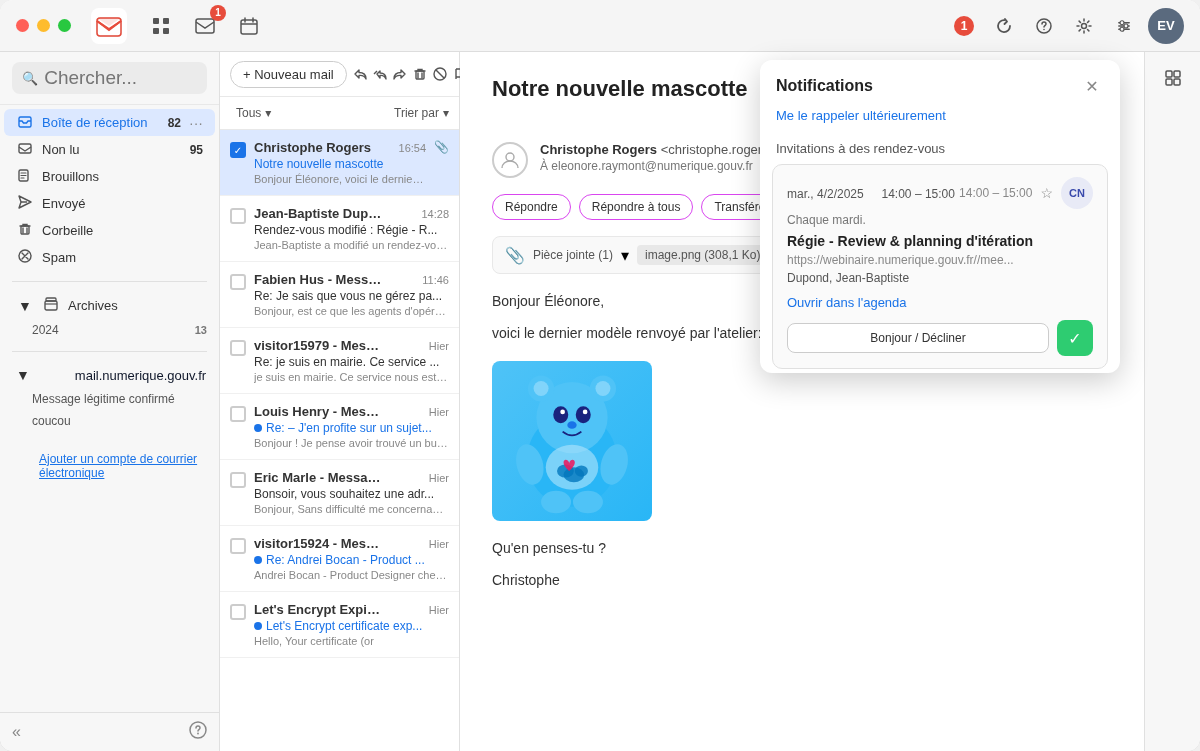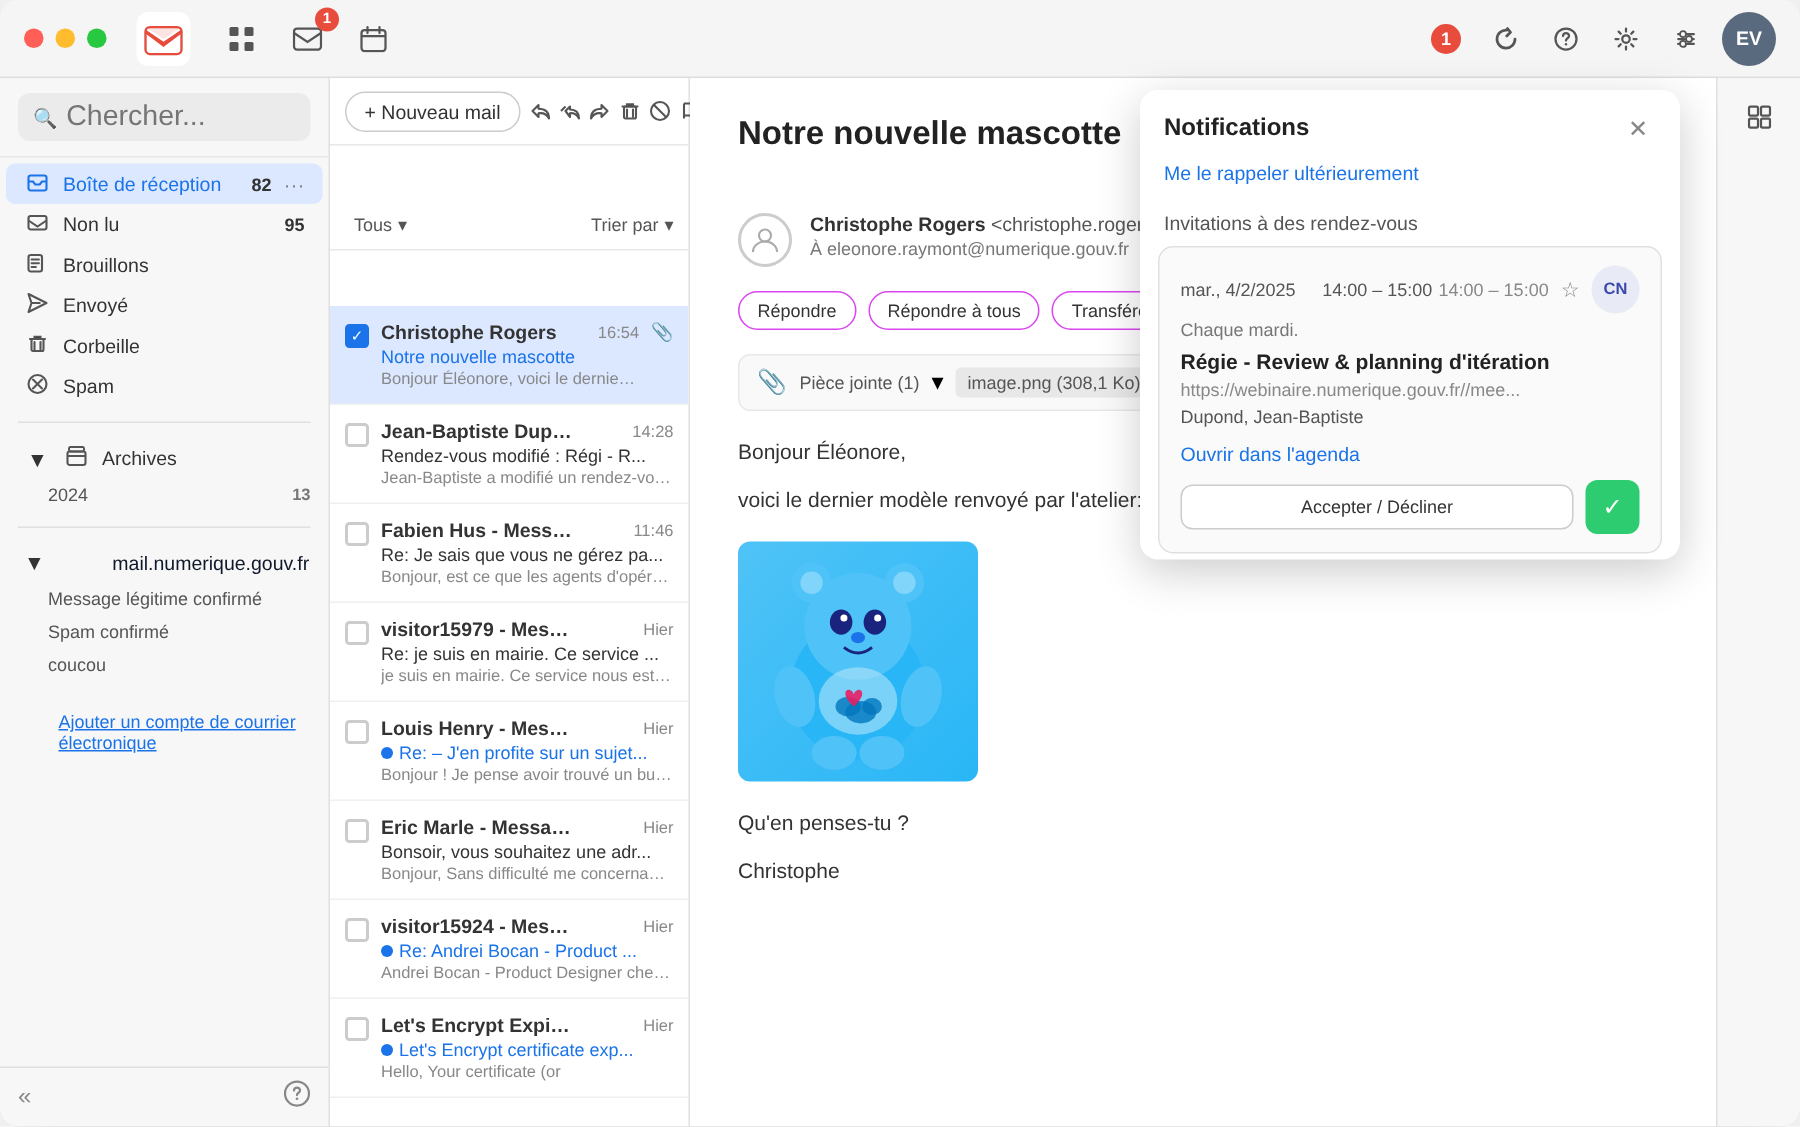--- a/index.html
+++ b/index.html
@@ -235,21 +235,20 @@
     }
 
     
     .email-list {
       width: 240px;
       border-right: 1px solid #e0e0e0;
       display: flex;
       flex-direction: column;
       flex-shrink: 0;
       background: #fff;
-      gap: 37px;
     }
     .email-list-toolbar {
       display: flex;
       align-items: center;
       padding: 8px 10px;
       gap: 6px;
       border-bottom: 1px solid #e8e8e8;
       flex-shrink: 0;
     }
     .new-mail-btn {
@@ -836,23 +835,20 @@
 
       <div class="sidebar-section">
         <div class="sidebar-item">
           <span class="item-icon">▼</span>
           <span class="item-label" style="font-size:13px;color:#0f172a;padding-left:37px;">mail.numerique.gouv.fr</span>
         </div>
         <div class="sidebar-sub-item">
           <span>Message légitime confirmé</span>
         </div>
         <div class="sidebar-sub-item">
-          <span>Spam confirmé</span>
-        </div>
-        <div class="sidebar-sub-item">
           <span>coucou</span>
         </div>
       </div>
 
       <div class="sidebar-add-account" style="margin-top: 8px; padding-left: 39px;">Ajouter un compte de courrier électronique</div>
 
       <div style="flex:1"></div>
       <div class="sidebar-bottom">
         <span class="collapse-btn">«</span>
         <span class="help-btn">
@@ -940,21 +936,21 @@
           <span class="email-attach-icon">📎</span>
         </div>
 
         <div class="email-item">
           <div class="email-checkbox"></div>
           <div class="email-content">
             <div class="email-header">
               <span class="email-sender">Jean-Baptiste Dupond</span>
               <span class="email-time">14:28</span>
             </div>
-            <div class="email-subject normal">Rendez-vous modifié : Régi - R...</div>
+            <div class="email-subject normal">Rendez-vous modifié : Régie - R...</div>
             <div class="email-preview">Jean-Baptiste a modifié un rendez-vous de la série Régi...</div>
           </div>
         </div>
 
         <div class="email-item">
           <div class="email-checkbox"></div>
           <div class="email-content">
             <div class="email-header">
               <span class="email-sender">Fabien Hus - Messagerie ...</span>
               <span class="email-time">11:46</span>
@@ -1159,19 +1155,19 @@
           <div class="cn-avatar">CN</div>
         </div>
       </div>
       <div class="notif-event-recurrence">Chaque mardi.</div>
       <div class="notif-event-title">Régie - Review &amp; planning d'itération</div>
       <div class="notif-event-link">https://webinaire.numerique.gouv.fr//mee...</div>
       <div class="notif-event-organizer">Dupond, Jean-Baptiste</div>
       <div class="open-agenda-link">Ouvrir dans l'agenda</div>
       <div style="margin-top:10px;">
         <div class="notif-event-actions">
-          <button class="notif-btn-accept-decline">Accepter / Décliner</button>
+          <button class="notif-btn-accept-decline">Bonjour / Décliner</button>
           <div class="notif-btn-check">✓</div>
         </div>
       </div>
     </div>
   </div>
 </div>
 
 </body></html>

